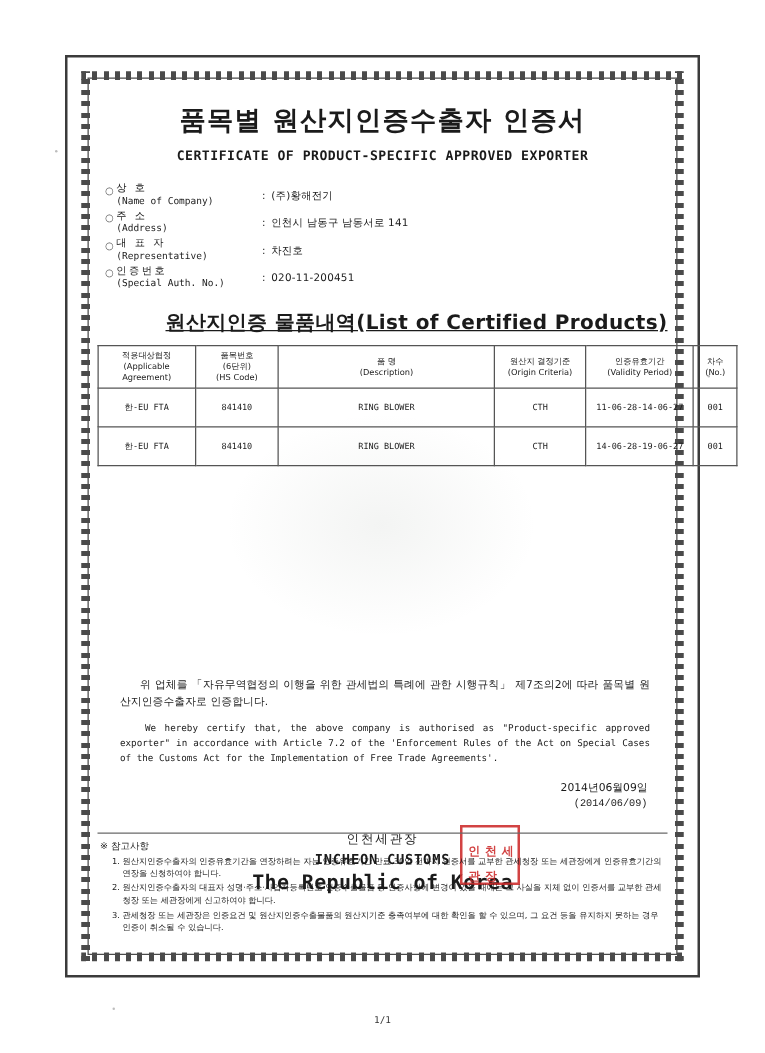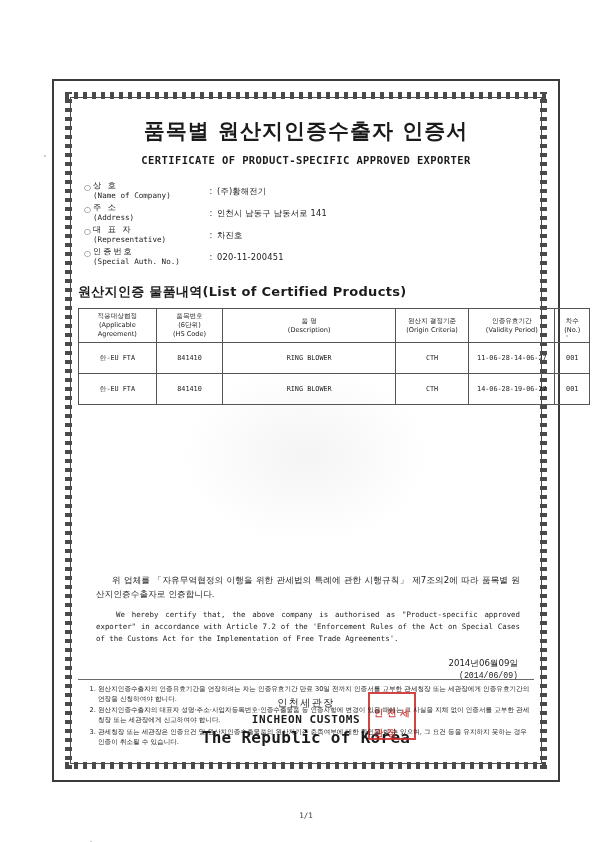--- a/index.html
+++ b/index.html
@@ -6,21 +6,21 @@
   html, body { margin:0; padding:0; }
   body {
     width: 612px; height: 842px;
     background: #ffffff;
     font-family: "DejaVu Sans", sans-serif;
     color: #1b1b1b;
     position: relative;
     overflow: hidden;
   }
   .page {
-    position: absolute; inset: 0; margin-top: 35px;
+    position: absolute; inset: 0;
   }
   
   .frame-outer {
     position: absolute;
     left: 52px; top: 44px; right: 52px; bottom: 60px;
     border: 2px solid #3b3b3b;
   }
   .frame-mid {
     position: absolute;
     left: 58px; top: 50px; right: 58px; bottom: 66px;
@@ -98,26 +98,27 @@
   .id-labels .en { font-family: "DejaVu Sans Mono", monospace; font-size: 7.6px; }
   .id-colon { width: 12px; flex:0 0 12px; text-align:center; padding-top: 6px; }
   .id-value {
     padding-top: 6px;
     font-size: 8.3px;
     letter-spacing: 0.2px;
   }
 
   
   .prod-title {
-    text-align: left;
-    font-weight: bold;
-    font-size: 13px;
+    text-align: right;
+    font-weight: bold;
+    font-size: 16px;
     margin-top: 16px;
     margin-bottom: 7px;
     letter-spacing: 0.3px;
+    text-decoration: underline;
   }
   table.products {
     width: 512px;
     margin: 0 auto;
     border-collapse: collapse;
     font-size: 7px;
   }
   table.products th, table.products td {
     border: 1px solid #555;
     text-align: center;
@@ -388,20 +389,21 @@
         <span>세</span>
         <span>관</span>
         <span>장</span>
         <span></span>
       </div>
     </div>
 
   </div>
 
   <div class="notes">
+    <div class="notes-title">※ 참고사항</div>
     <ol class="notes-list">
       <li>원산지인증수출자의 인증유효기간을 연장하려는 자는 인증유효기간 만료 30일 전까지 인증서를 교부한 관세청장 또는 세관장에게 인증유효기간의 연장을 신청하여야 합니다.</li>
       <li>원산지인증수출자의 대표자 성명·주소·사업자등록번호·인증수출물품 등 인증사항에 변경이 있을 때에는 그 사실을 지체 없이 인증서를 교부한 관세청장 또는 세관장에게 신고하여야 합니다.</li>
       <li>관세청장 또는 세관장은 인증요건 및 원산지인증수출물품의 원산지기준 충족여부에 대한 확인을 할 수 있으며, 그 요건 등을 유지하지 못하는 경우 인증이 취소될 수 있습니다.</li>
     </ol>
   </div>
 
   <div class="pagenum">1/1</div>
 
 </div>

